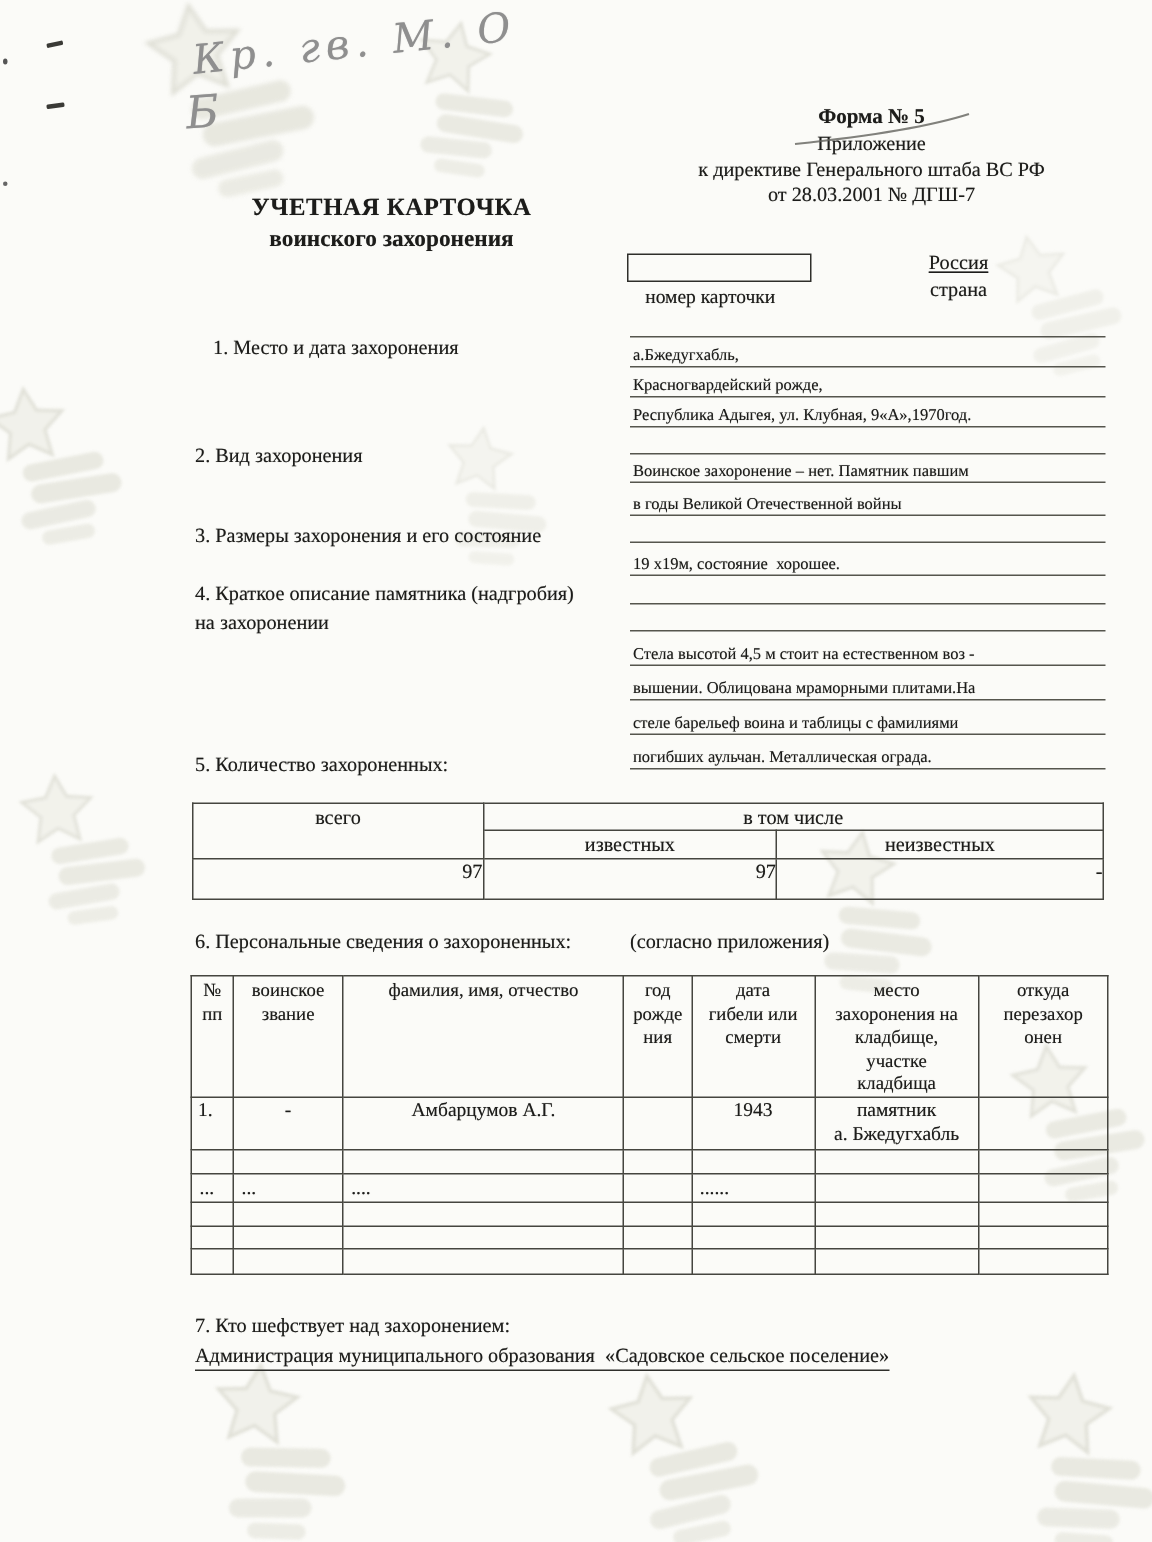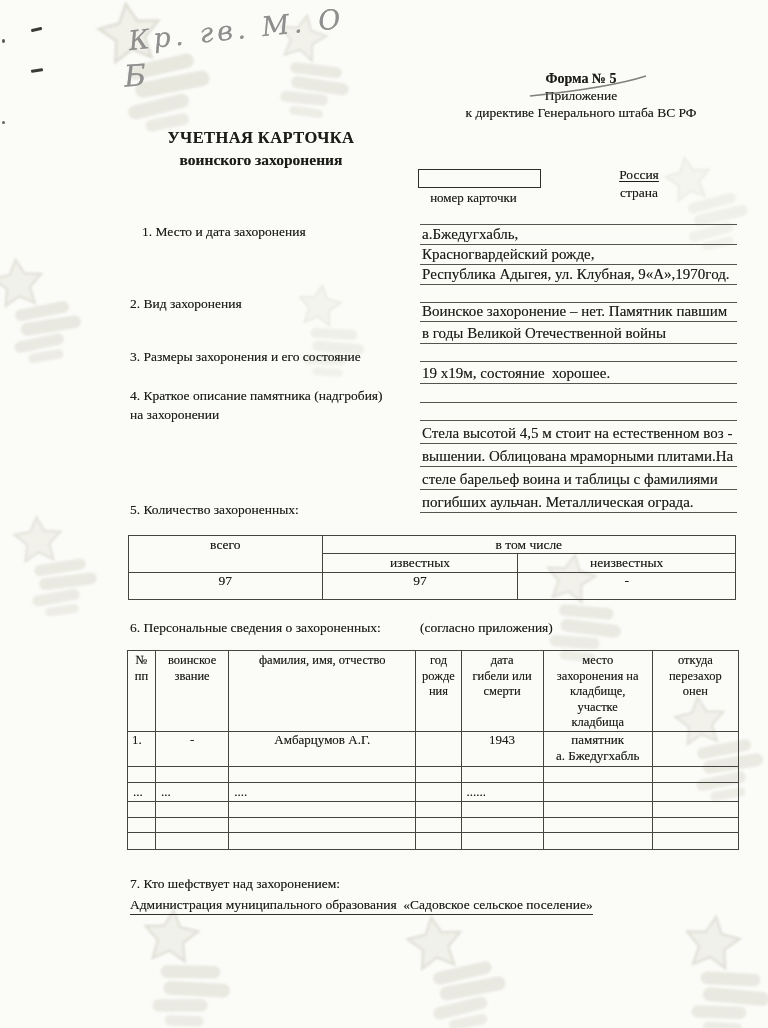--- a/index.html
+++ b/index.html
@@ -28,29 +28,29 @@
   .num-box{left:418px;top:169px;width:121px;height:17px;border:1.4px solid #2e2e2a;background:transparent;}
   .num-label{left:413px;top:190px;width:121px;text-align:center;font-size:13px;}
   .country{left:596px;top:167px;width:86px;text-align:center;font-size:13.5px;line-height:15px;}
   .country .val{text-decoration:underline;text-underline-offset:2px;text-align:center;}
   .country .lab{margin-top:3px;}
   
   .item-label{left:130px;font-size:13.5px;line-height:19px;}
   
   .vcol{left:420px;top:205px;width:317px;}
   .vl{display:flex;align-items:flex-end;border-bottom:1px solid #55554d;
-      font-size:15px;padding:0 2px 1px 2px;white-space:pre;overflow:visible;}
+      font-size:11px;padding:0 2px 1px 2px;white-space:pre;overflow:visible;}
   .h16{height:16px}.h17{height:17px}.h18{height:18px}.h20{height:20px}.h21{height:21px}
   
   table{border-collapse:collapse;table-layout:fixed;font-size:13.5px;border-radius:23px;}
   .counts{left:128px;top:535px;width:608px;border:1.6px solid #33332f;}
   .counts td{border:1px solid #45453f;text-align:center;padding:0;}
   .counts .hr1 td{height:17px;}
   .counts .hr2 td{height:18px;}
-  .counts .dr td{height:26px;vertical-align:top;border-top:1.6px solid #33332f;}
+  .counts .dr td{height:26px;vertical-align:top;border-top:1.6px solid #33332f;text-align:right;}
   .counts .total-cell{vertical-align:top;padding-top:1px;}
   .persons{left:127px;top:650px;width:612px;border:1.6px solid #33332f;font-size:13px;}
   .persons td{border:1px solid #45453f;text-align:center;padding:0 2px;}
   .persons thead td{vertical-align:top;font-size:12.5px;line-height:15.5px;white-space:pre-line;height:78px;padding-top:2px;}
   .pre{white-space:pre-line;}
   .pt-r0 td{height:34px;vertical-align:top;line-height:16px;}
   .pt-r1 td{height:15px;}
   .pt-r2 td{height:18px;text-align:left;padding-left:5px;vertical-align:middle;}
   .pt-r3 td{height:15px;}
   .pt-r4 td{height:14px;}
@@ -117,20 +117,21 @@
 <div class="abs mark" style="left:2px;top:39px;width:3px;height:4px;border-radius:50%;background:#555;"></div>
 <div class="abs mark" style="left:2px;top:121px;width:3px;height:3px;border-radius:50%;background:#666;"></div>
 
 <div class="abs hand hand1">Кр. гв. М. О</div>
 <div class="abs hand hand2">Б</div>
 
 <div class="abs form-header">
   <div class="form-no">Форма № 5</div>
   <div>Приложение</div>
   <div>к директиве Генерального штаба ВС РФ</div>
+  <div>от 28.03.2001 № ДГШ-7</div>
 </div>
 
 <svg class="pen" width="122" height="30">
   <path d="M118 4 C 90 13, 50 19, 2 24" stroke="#63635e" stroke-width="1.5" fill="none"></path>
 </svg>
 
 <div class="abs title-block">
   <div class="title-1">УЧЕТНАЯ КАРТОЧКА</div>
   <div class="title-2">воинского захоронения</div>
 </div>

